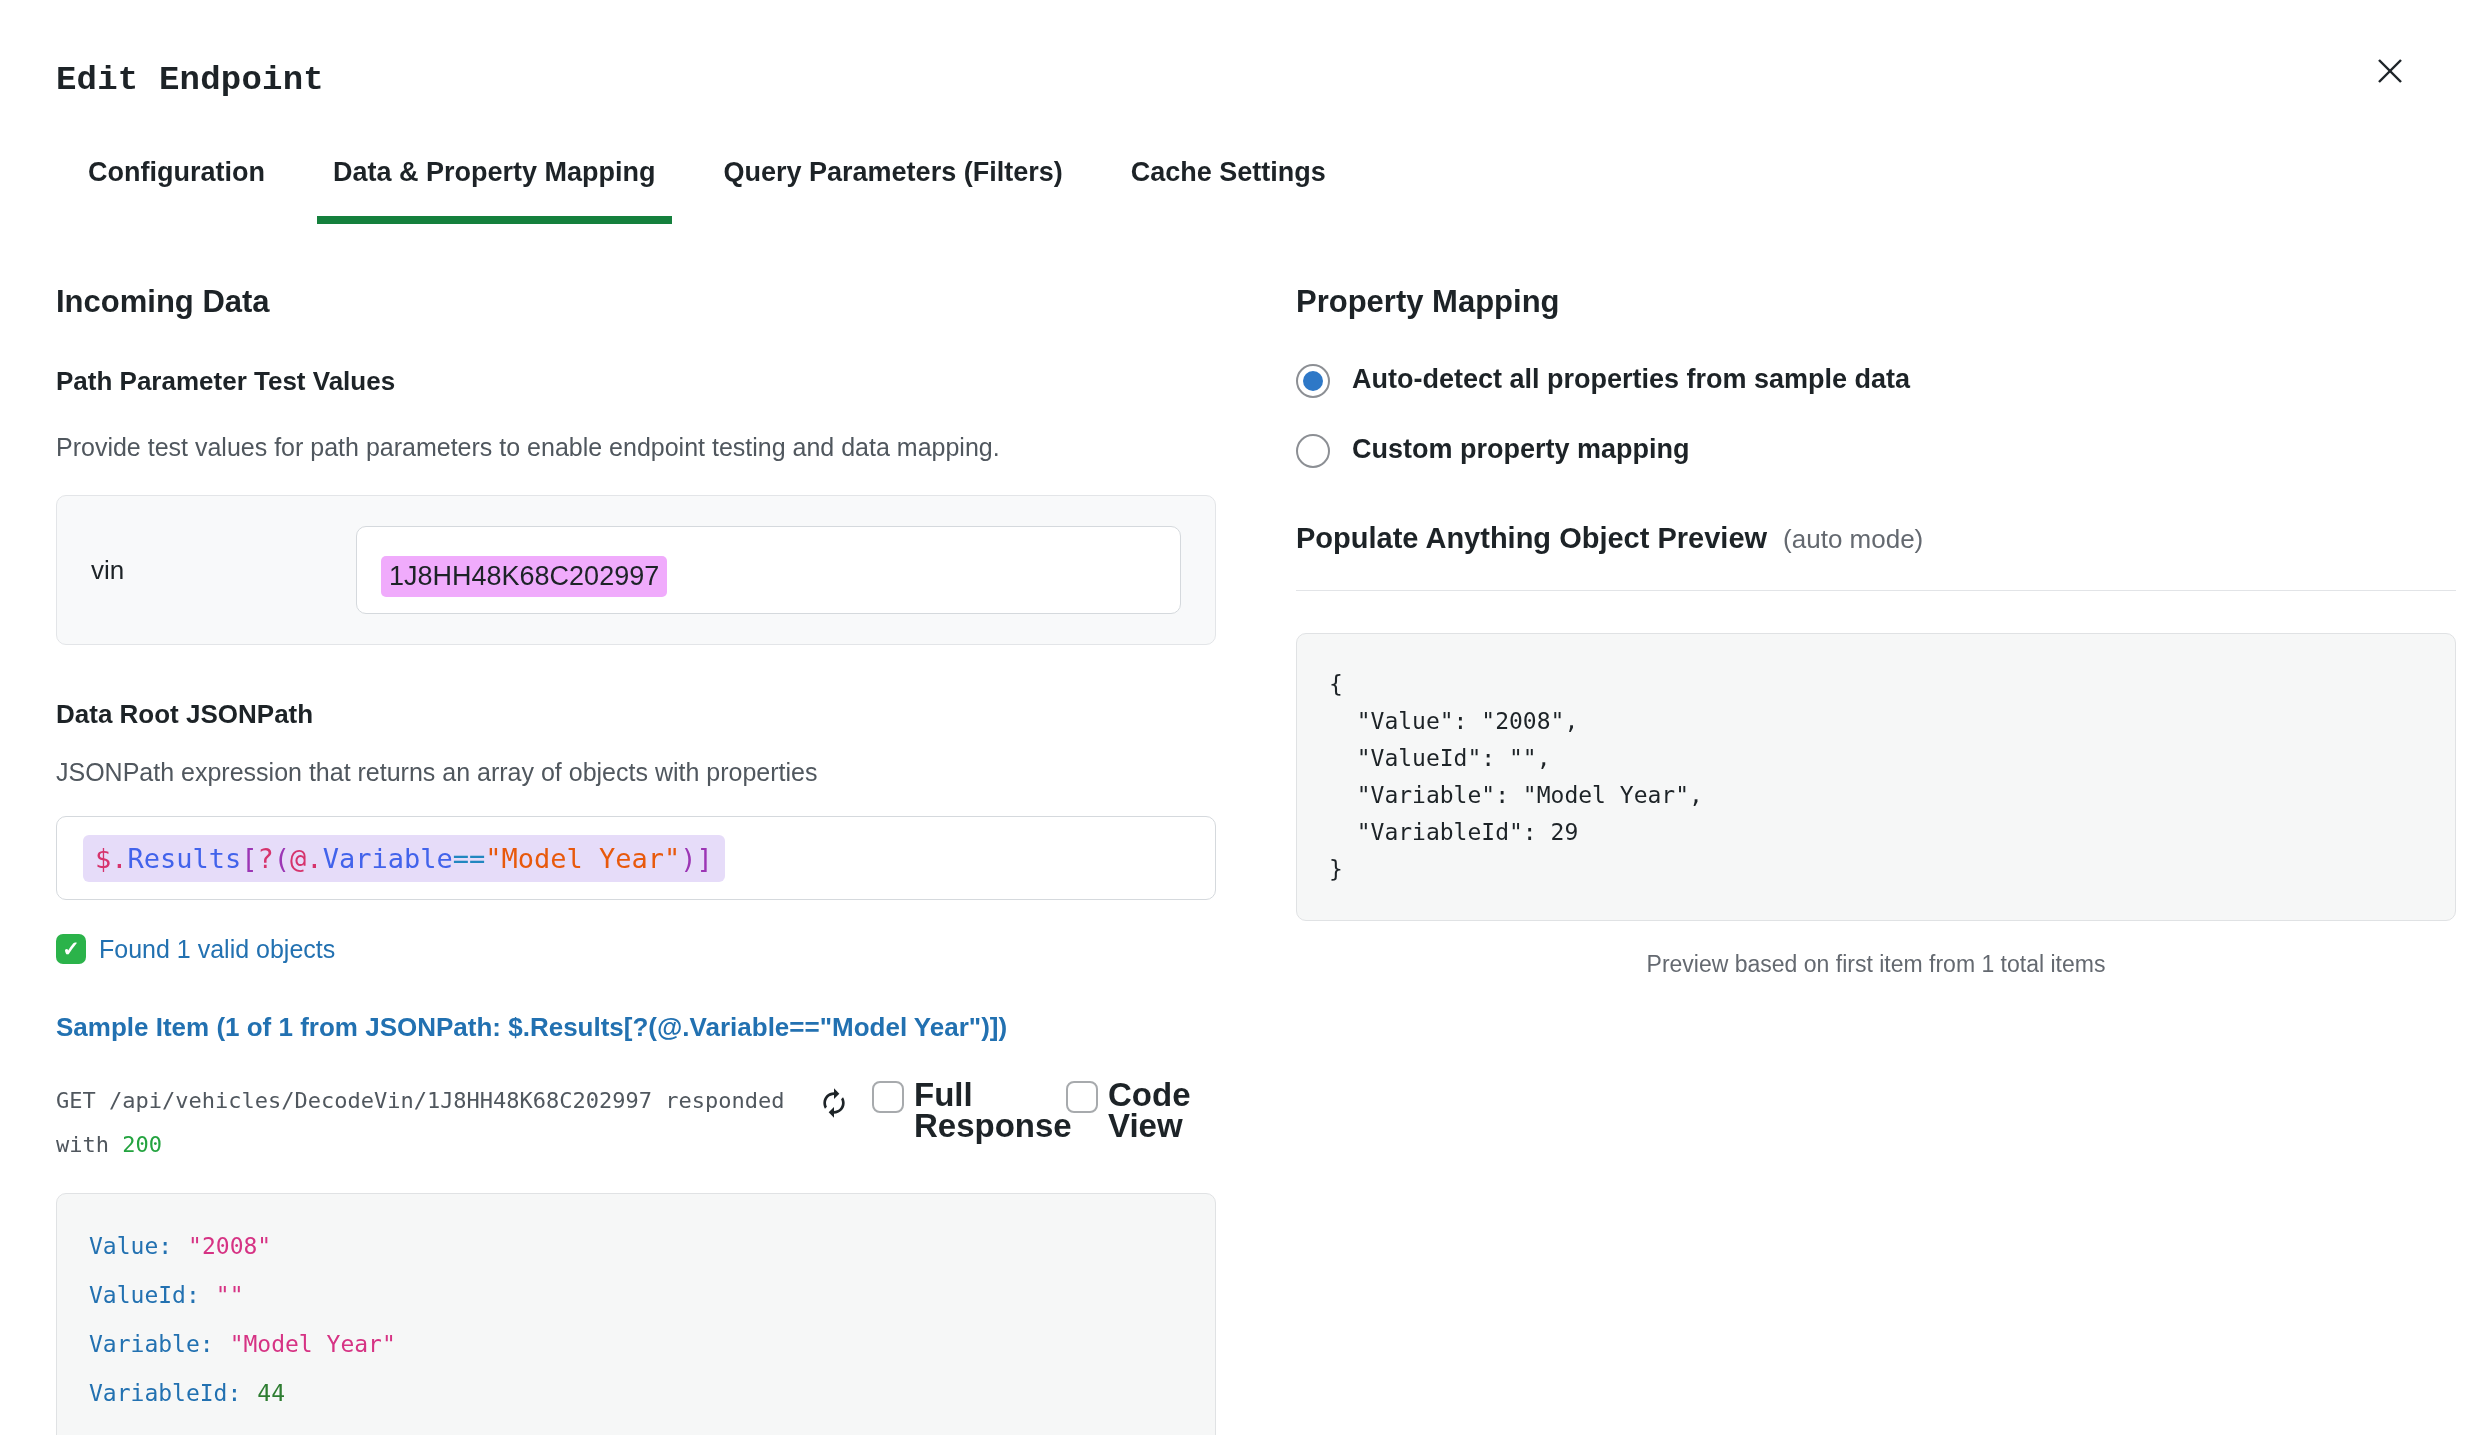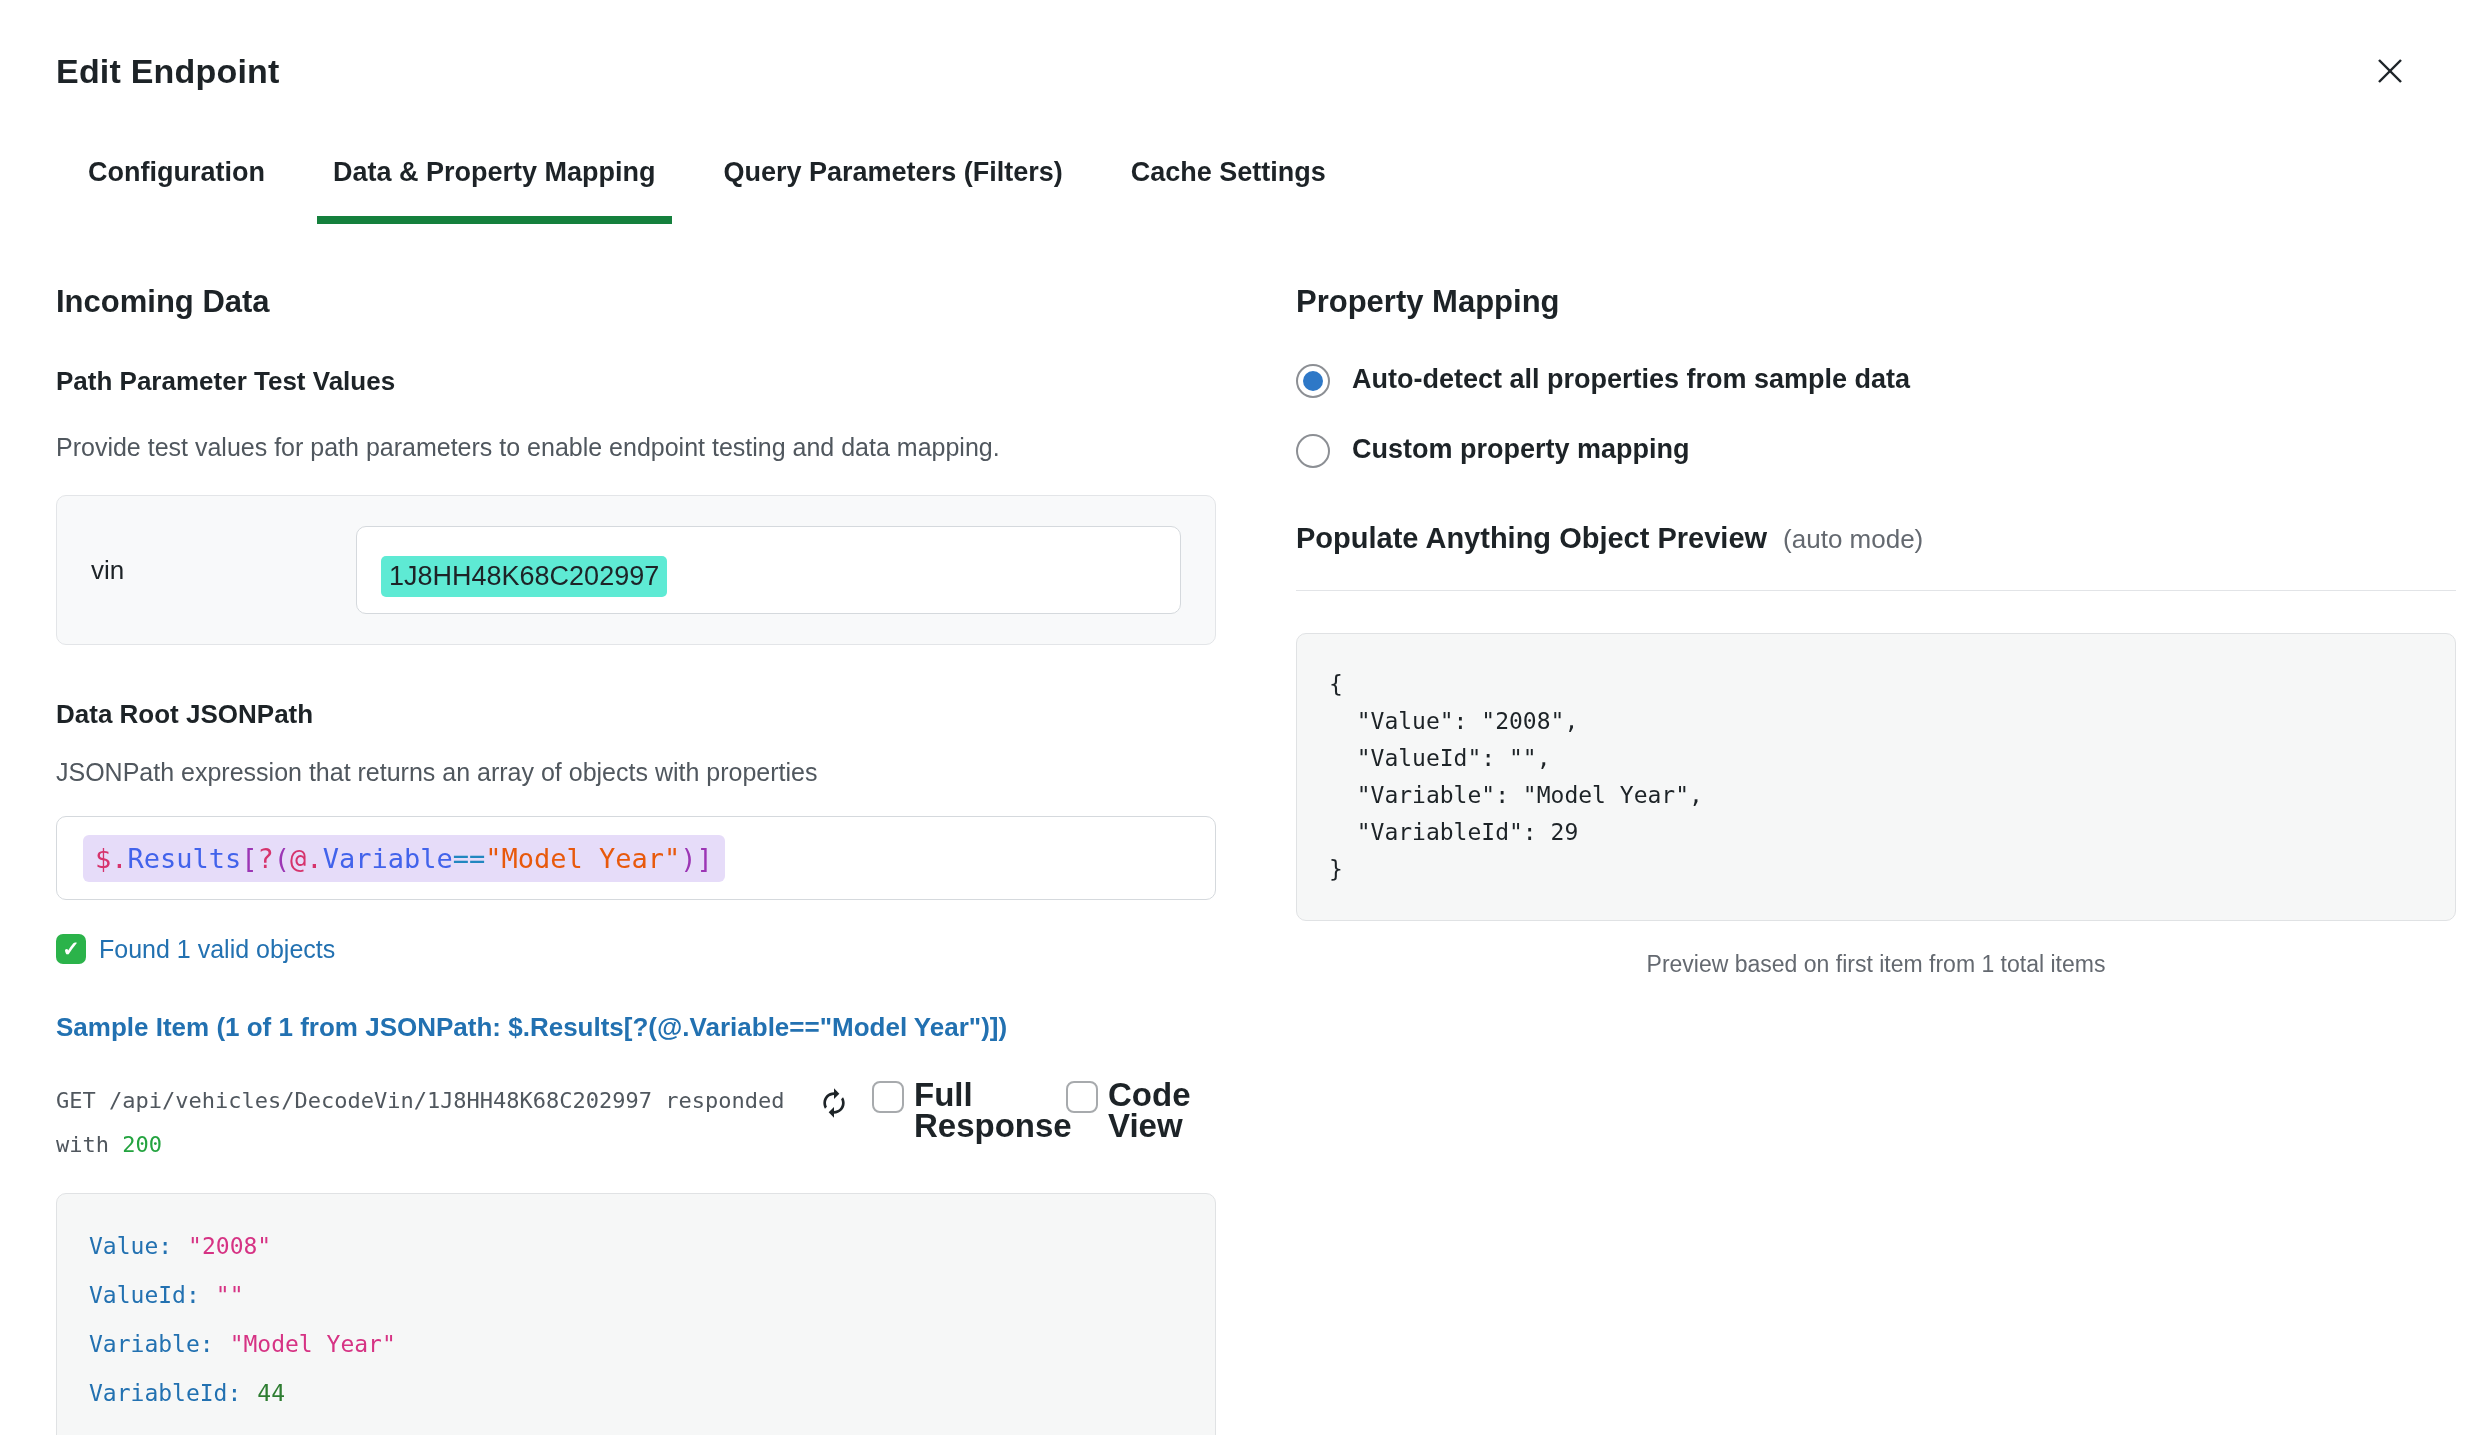--- a/index.html
+++ b/index.html
@@ -8,21 +8,21 @@
     width: 2479px; height: 1435px;
     font-family: "Liberation Sans", sans-serif;
     color: #1d2327;
     overflow: hidden;
   }
   .mono { font-family: "DejaVu Sans Mono", monospace; }
 
   .dialog { padding: 44px 64px 0 56px; position: relative; width: 100%; height: 100%; }
 
   
-  .dialog-header { display: flex; justify-content: space-between; align-items: center; }
+  .dialog-header { display: flex; justify-content: space-between; align-items: flex-end; font-family: Liberation Mono, monospace; }
   .dialog-title { font-size: 34px; font-weight: 700; margin: 0; letter-spacing: 0.2px; }
   .close-btn { background: none; border: none; cursor: pointer; padding: 8px; margin-top: 2px; }
 
   
   .tabs { display: flex; gap: 36px; margin-top: 58px; padding-left: 16px; }
   .tab { font-size: 27px; font-weight: 600; color: #1d2327; padding: 0 16px 28px 16px; cursor: pointer; }
   .tab.active { border-bottom: 8px solid #15803d; }
 
   
   .columns { display: flex; gap: 80px; margin-top: 60px; }
@@ -35,21 +35,21 @@
   
   .param-box {
     background: #f8f9fa; border: 1px solid #e3e5e8; border-radius: 10px;
     padding: 30px 34px; display: flex; align-items: center; margin-bottom: 54px;
   }
   .param-name { font-size: 26px; flex: 0 0 265px; }
   .text-input {
     flex: 1; background: #fff; border: 1px solid #d5d9dd; border-radius: 10px;
     height: 88px; display: flex; align-items: center; padding: 0 24px; cursor: text;
   }
-  .hl-vin { background: #5eead4; border-radius: 5px; padding: 5px 8px; font-size: 27px; margin-top: 12px; }
+  .hl-vin { background: #f0abfc; border-radius: 5px; padding: 5px 8px; font-size: 27px; margin-top: 12px; }
 
   
   .jsonpath-input {
     background: #fff; border: 1px solid #d5d9dd; border-radius: 10px;
     height: 84px; display: flex; align-items: center; padding: 0 26px;
     margin-bottom: 34px; cursor: text;
   }
   .hl-expr { background: #e6dcf9; border-radius: 6px; padding: 8px 12px; font-size: 27px; }
   .tok-pink   { color: #d6336c; }
   .tok-blue   { color: #4263eb; }

